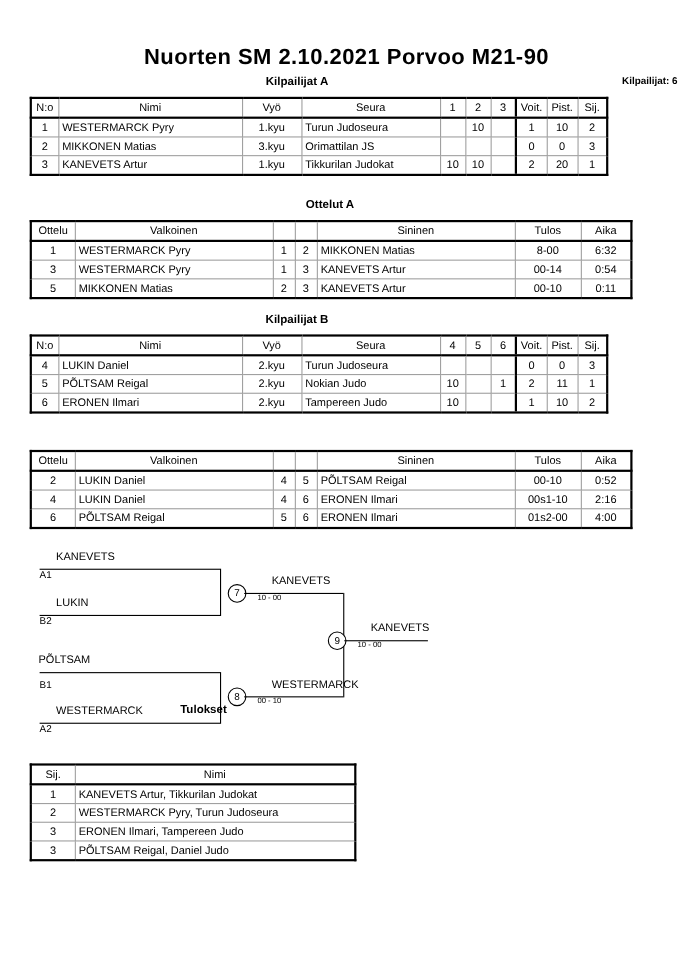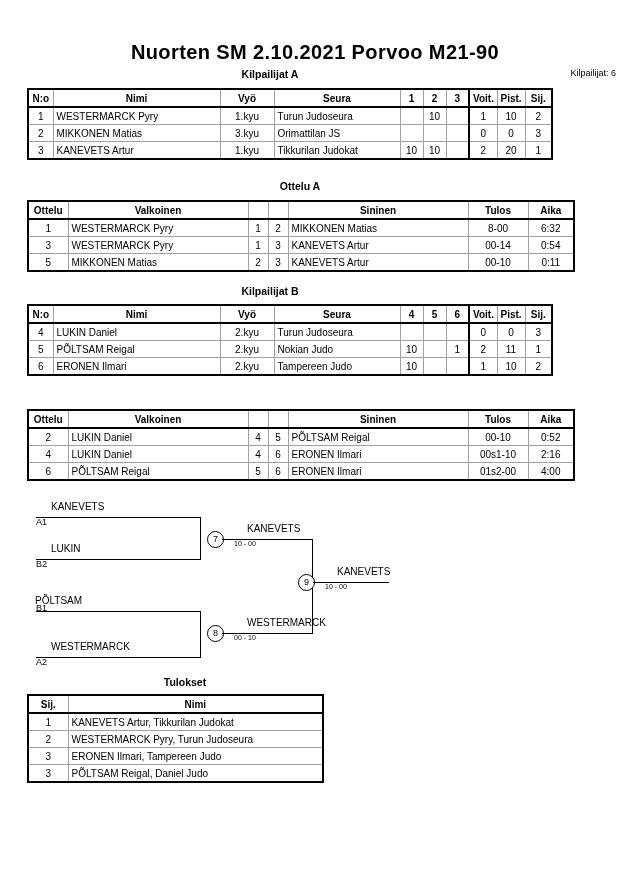--- a/index.html
+++ b/index.html
@@ -25,21 +25,21 @@
     text-align: center;
     font-size: 20px;
     font-weight: bold;
     letter-spacing: 0.4px;
   }
   .competitors-count {
     position: absolute;
     right: 14px;
     top: 68px;
     font-size: 9px;
-    font-weight: normal;
+    font-weight: bold;
     white-space: nowrap;
     text-align: right;
   }
 
   
   .section-caption {
     position: absolute;
     font-size: 10.5px;
     font-weight: bold;
     text-align: center;
@@ -56,21 +56,21 @@
   .jtable td, .jtable th {
     border: 1px solid #a0a0a0;
     padding: 0 3px;
     height: 16px;
     line-height: 15px;
     font-weight: normal;
     overflow: hidden;
     white-space: nowrap;
   }
   .jtable th {
-    font-weight: bold;
+    font-weight: normal;
     text-align: center;
     border-bottom: 2px solid #000000;
   }
   .jtable .outer-l { border-left: 2px solid #000000; }
   .jtable .outer-r { border-right: 2px solid #000000; }
   .jtable tr.last-row td { border-bottom: 2px solid #000000; }
   .jtable tr.head-row th { border-top: 2px solid #000000; }
   .c { text-align: center; }
   .l { text-align: left; }
   .thick-left { border-left: 2px solid #000000 !important; }
@@ -184,21 +184,21 @@
     <td class="c">10</td>
     <td class="c">10</td>
     <td class="c"></td>
     <td class="c thick-left">2</td>
     <td class="c">20</td>
     <td class="c outer-r">1</td>
   </tr>
 </tbody>
   </table>
 
-<div class="section-caption" style="left:25px; top:180px; width:550px;">Ottelu A</div>
+<div class="section-caption" style="left:25px; top:180px; width:550px;">Ottelut A</div>
 
 <table class="jtable" style="left:27px; top:200px; width:546px;">
   <colgroup>
     <col style="width:40px">
       <col style="width:180px">
     <col style="width:20px">
       <col style="width:20px">
     <col style="width:180px">
       <col style="width:60px">
       <col style="width:46px">
@@ -374,42 +374,42 @@
 
   <div class="br-line br-v" style="left:200px; top:22px; height:43px;"></div>
 
   <div class="br-node" style="left:207px; top:36px;">7</div>
   <div class="br-name" style="left:232px; top:28px;">KANEVETS</div>
   <div class="br-line br-h" style="left:222px; top:44px; width:90px;"></div>
   <div class="br-score" style="left:234px; top:45px;">10 - 00</div>
 
   <div class="br-name" style="left:20px; top:100px;">PÕLTSAM</div>
   <div class="br-line br-h" style="left:36px; top:116px; width:164px;"></div>
-  <div class="br-seed" style="left:36px; top:108px;text-align:center;">B1</div>
+  <div class="br-seed" style="left:36px; top:122px;text-align:center;">B1</div>
 
   <div class="br-name" style="left:36px; top:146px;">WESTERMARCK</div>
   <div class="br-line br-h" style="left:36px; top:162px; width:164px;"></div>
   <div class="br-seed" style="left:36px; top:162px;">A2</div>
 
   <div class="br-line br-v" style="left:200px; top:116px; height:47px;"></div>
 
   <div class="br-node" style="left:207px; top:130px;">8</div>
   <div class="br-name" style="left:232px; top:122px;">WESTERMARCK</div>
   <div class="br-line br-h" style="left:222px; top:138px; width:90px;"></div>
   <div class="br-score" style="left:234px; top:139px;">00 - 10</div>
 
   <div class="br-line br-v" style="left:312px; top:44px; height:95px;"></div>
 
   <div class="br-node" style="left:298px; top:79px;">9</div>
   <div class="br-name" style="left:322px; top:71px;">KANEVETS</div>
   <div class="br-line br-h" style="left:313px; top:87px; width:76px;"></div>
   <div class="br-score" style="left:325px; top:88px;">10 - 00</div>
 </div>
 
-<div class="section-caption" style="left:25px; top:676px; width:320px;">Tulokset</div>
+<div class="section-caption" style="left:25px; top:639px; width:320px;">Tulokset</div>
 
 <table class="jtable" style="left:27px; top:694px; width:295px;">
   <colgroup>
       <col style="width:40px">
       <col style="width:255px">
     </colgroup>
   <tbody>
       <tr class="head-row">
     <th class="outer-l">Sij.</th>
     <th class="outer-r">Nimi</th>

